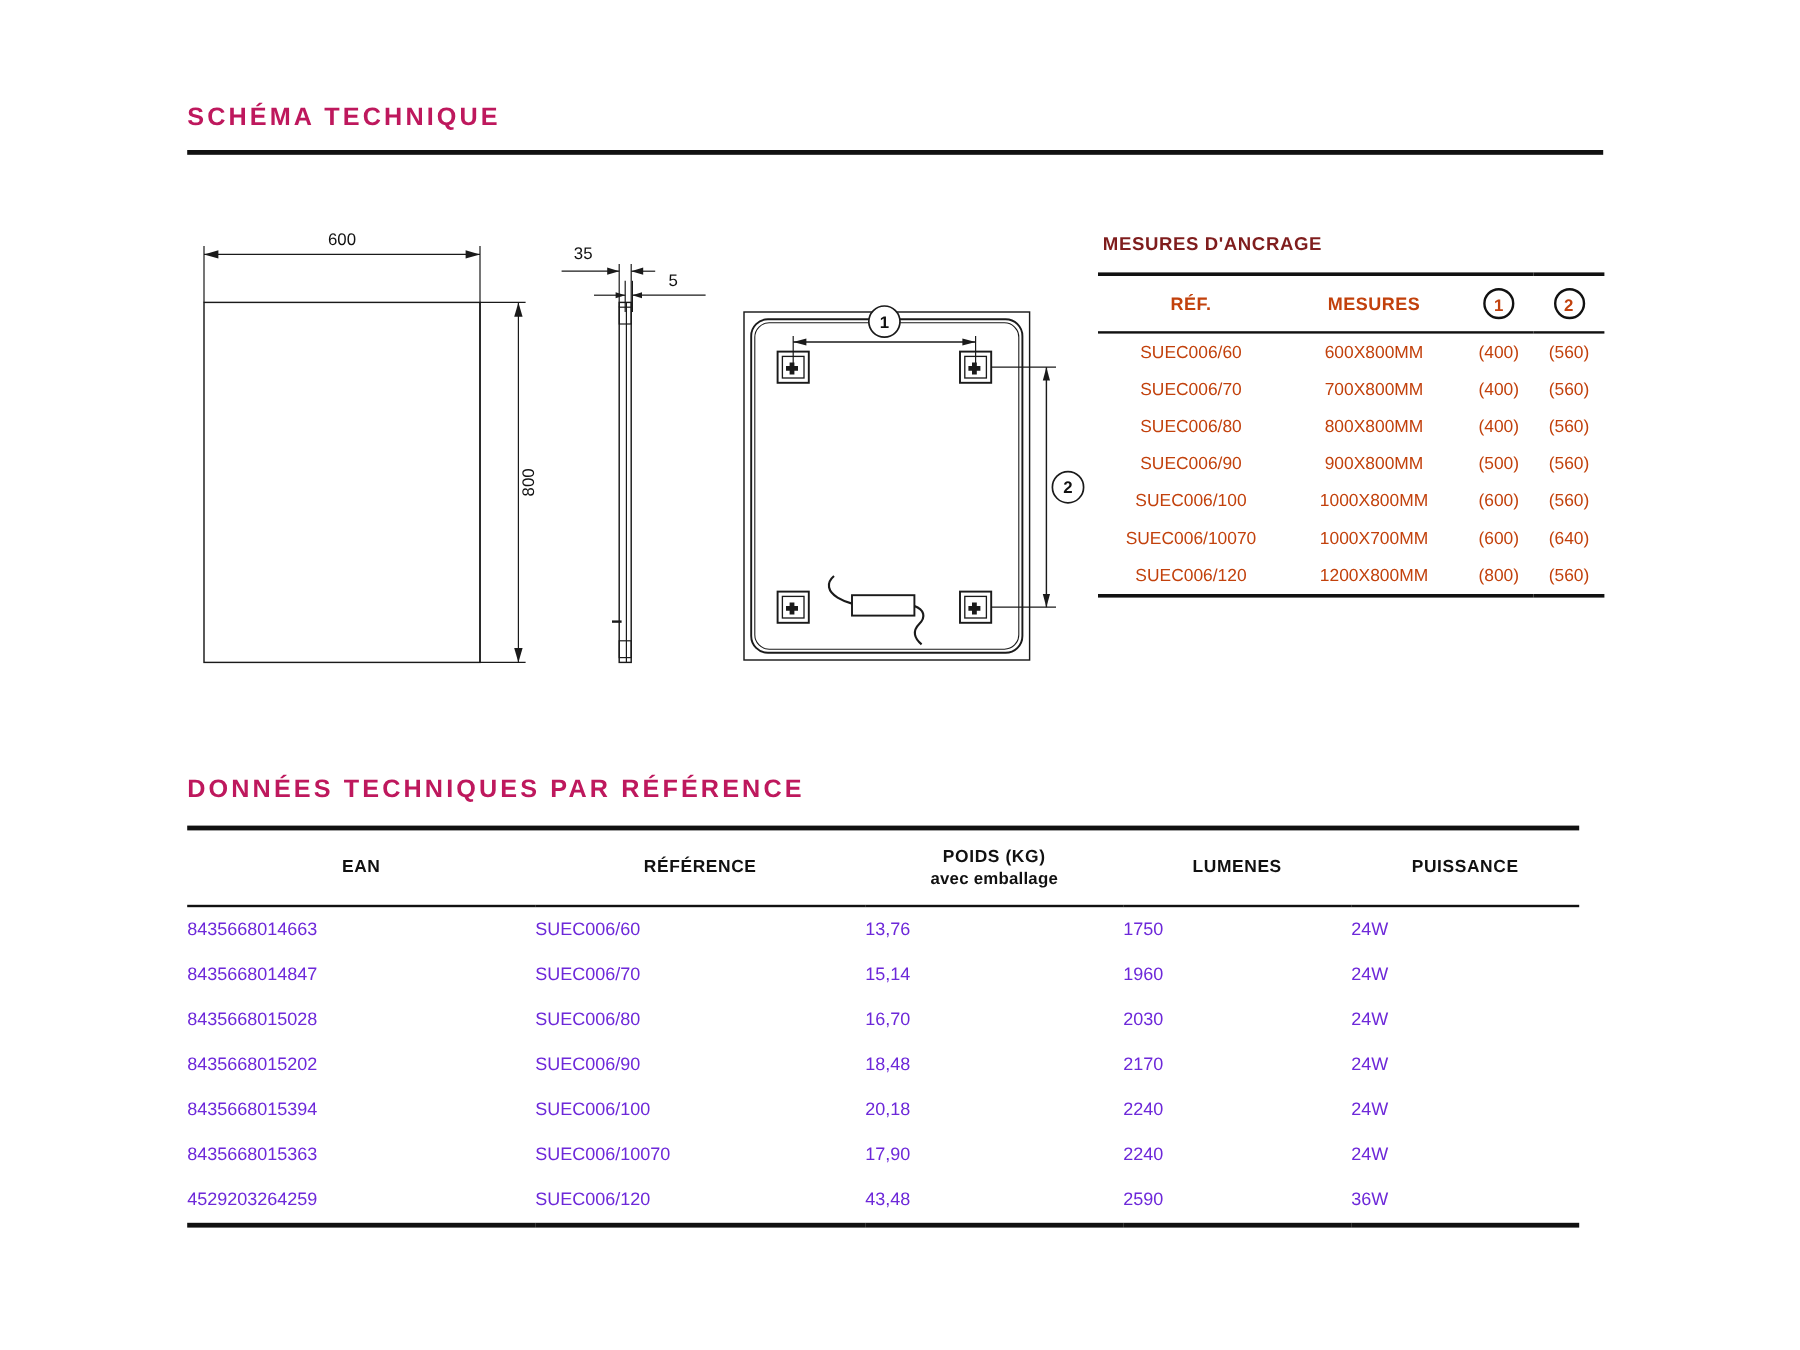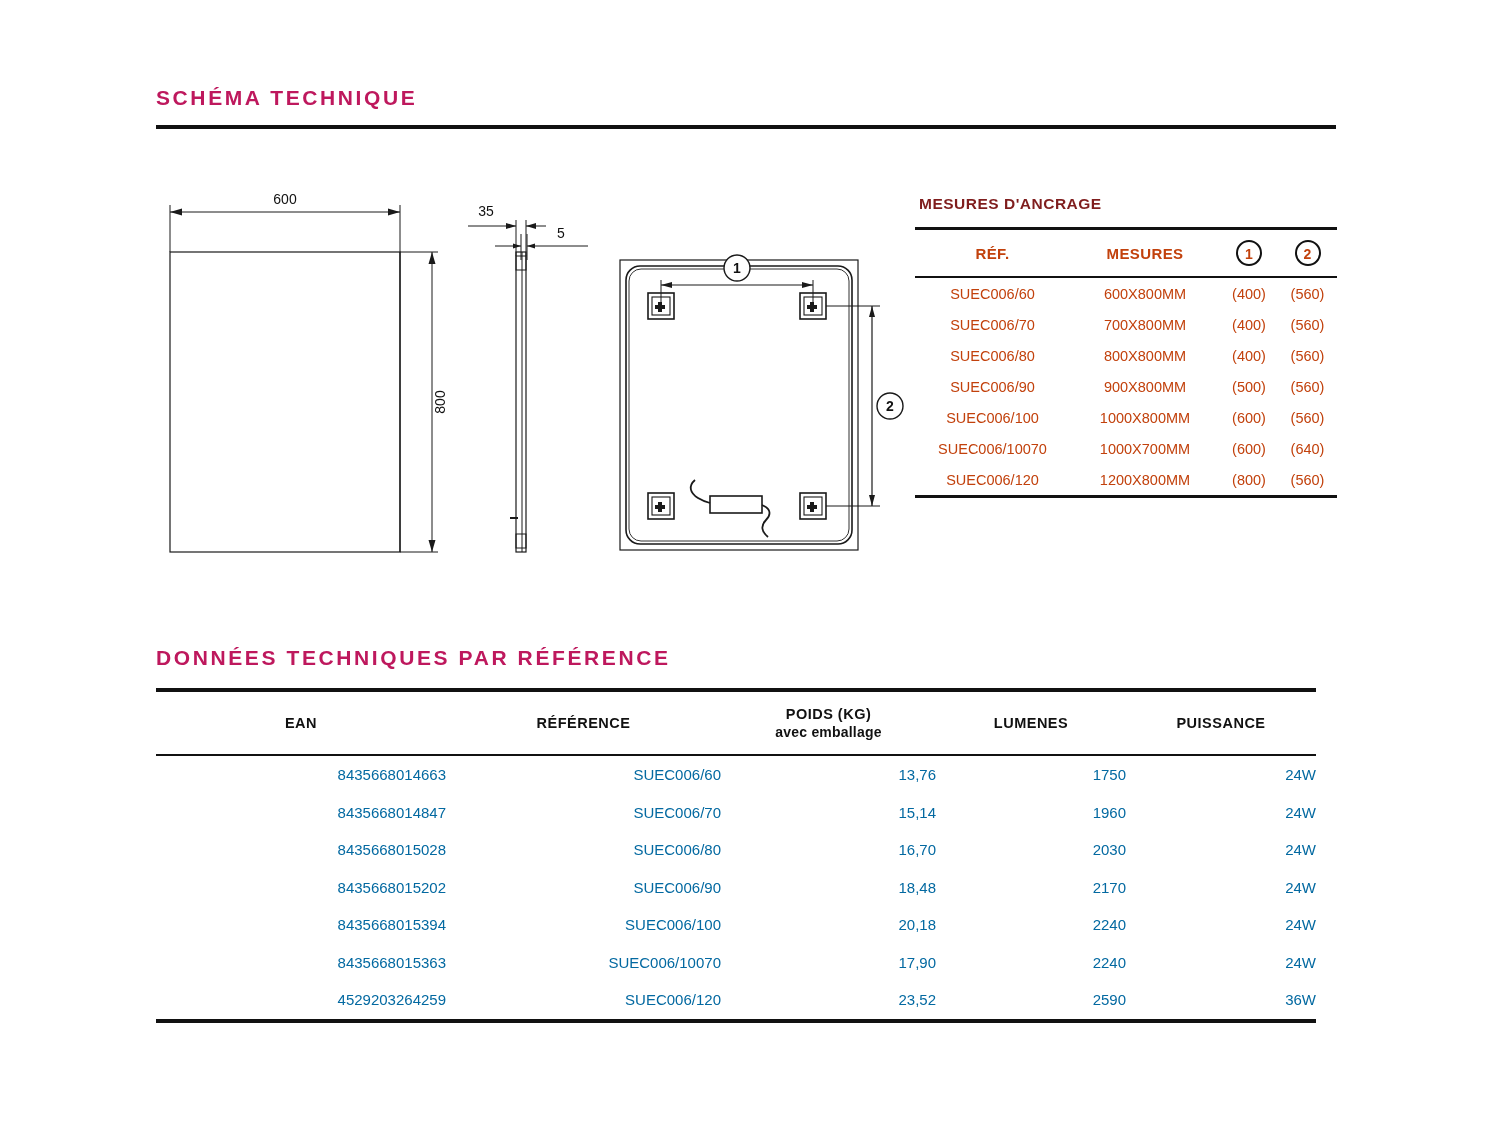--- a/index.html
+++ b/index.html
@@ -140,24 +140,24 @@
   }
   table.data thead th .sub {
     display: block;
     font-weight: bold;
     font-size: 14px;
     letter-spacing: 0.2px;
     margin-top: 2px;
   }
   table.data tbody td {
     font-size: 15px;
-    text-align: right;
+    text-align: left;
     height: 37.5px;
     vertical-align: middle;
-    color: #0369a1;
+    color: #6d28d9;
     padding: 0;
   }
   table.data tbody tr:last-child td {
     border-bottom: 4px solid #111111;
   }
   .d-ean  { width: 290px; }
   .d-ref  { width: 275px; }
   .d-poi  { width: 215px; }
   .d-lum  { width: 190px; }
   .d-pui  { width: 190px; }
@@ -415,21 +415,21 @@
           <tr>
             <td>8435668015363</td>
             <td>SUEC006/10070</td>
             <td>17,90</td>
             <td>2240</td>
             <td>24W</td>
           </tr>
           <tr>
             <td>4529203264259</td>
             <td>SUEC006/120</td>
-            <td>23,52</td>
+            <td>43,48</td>
             <td>2590</td>
             <td>36W</td>
           </tr>
         </tbody>
     </table>
   </div>
 
 </div>
 
 </body></html>

